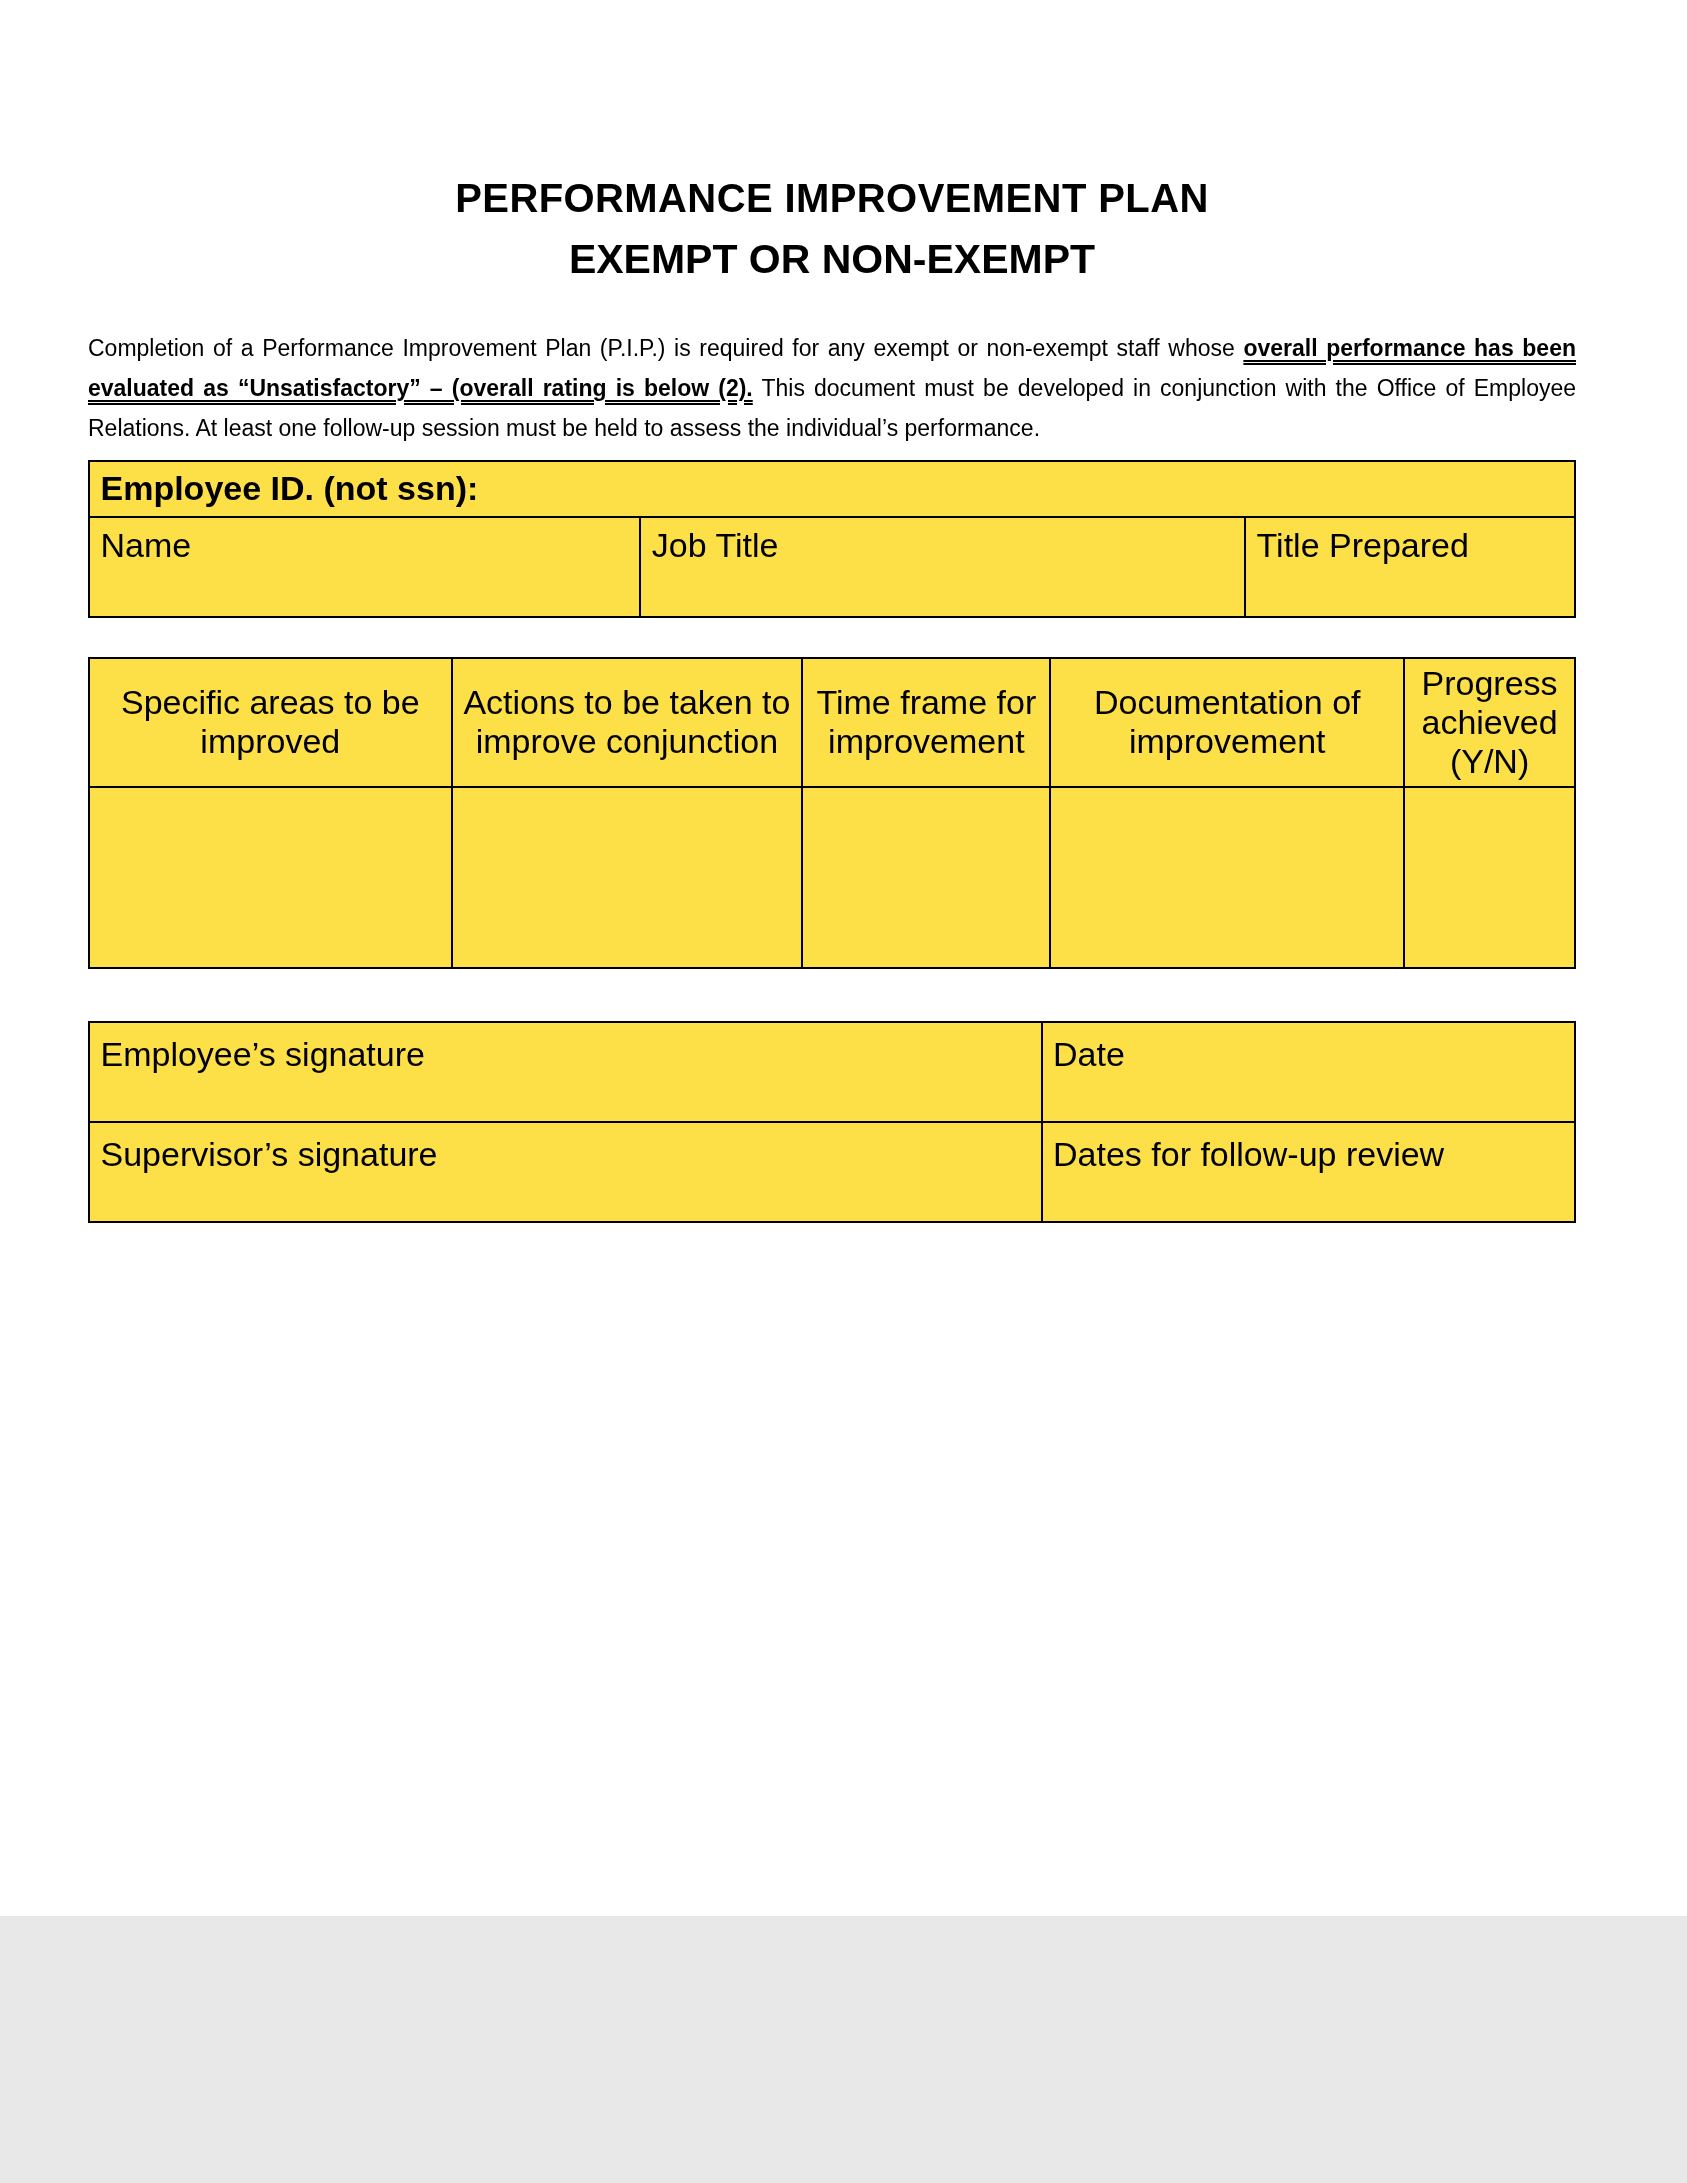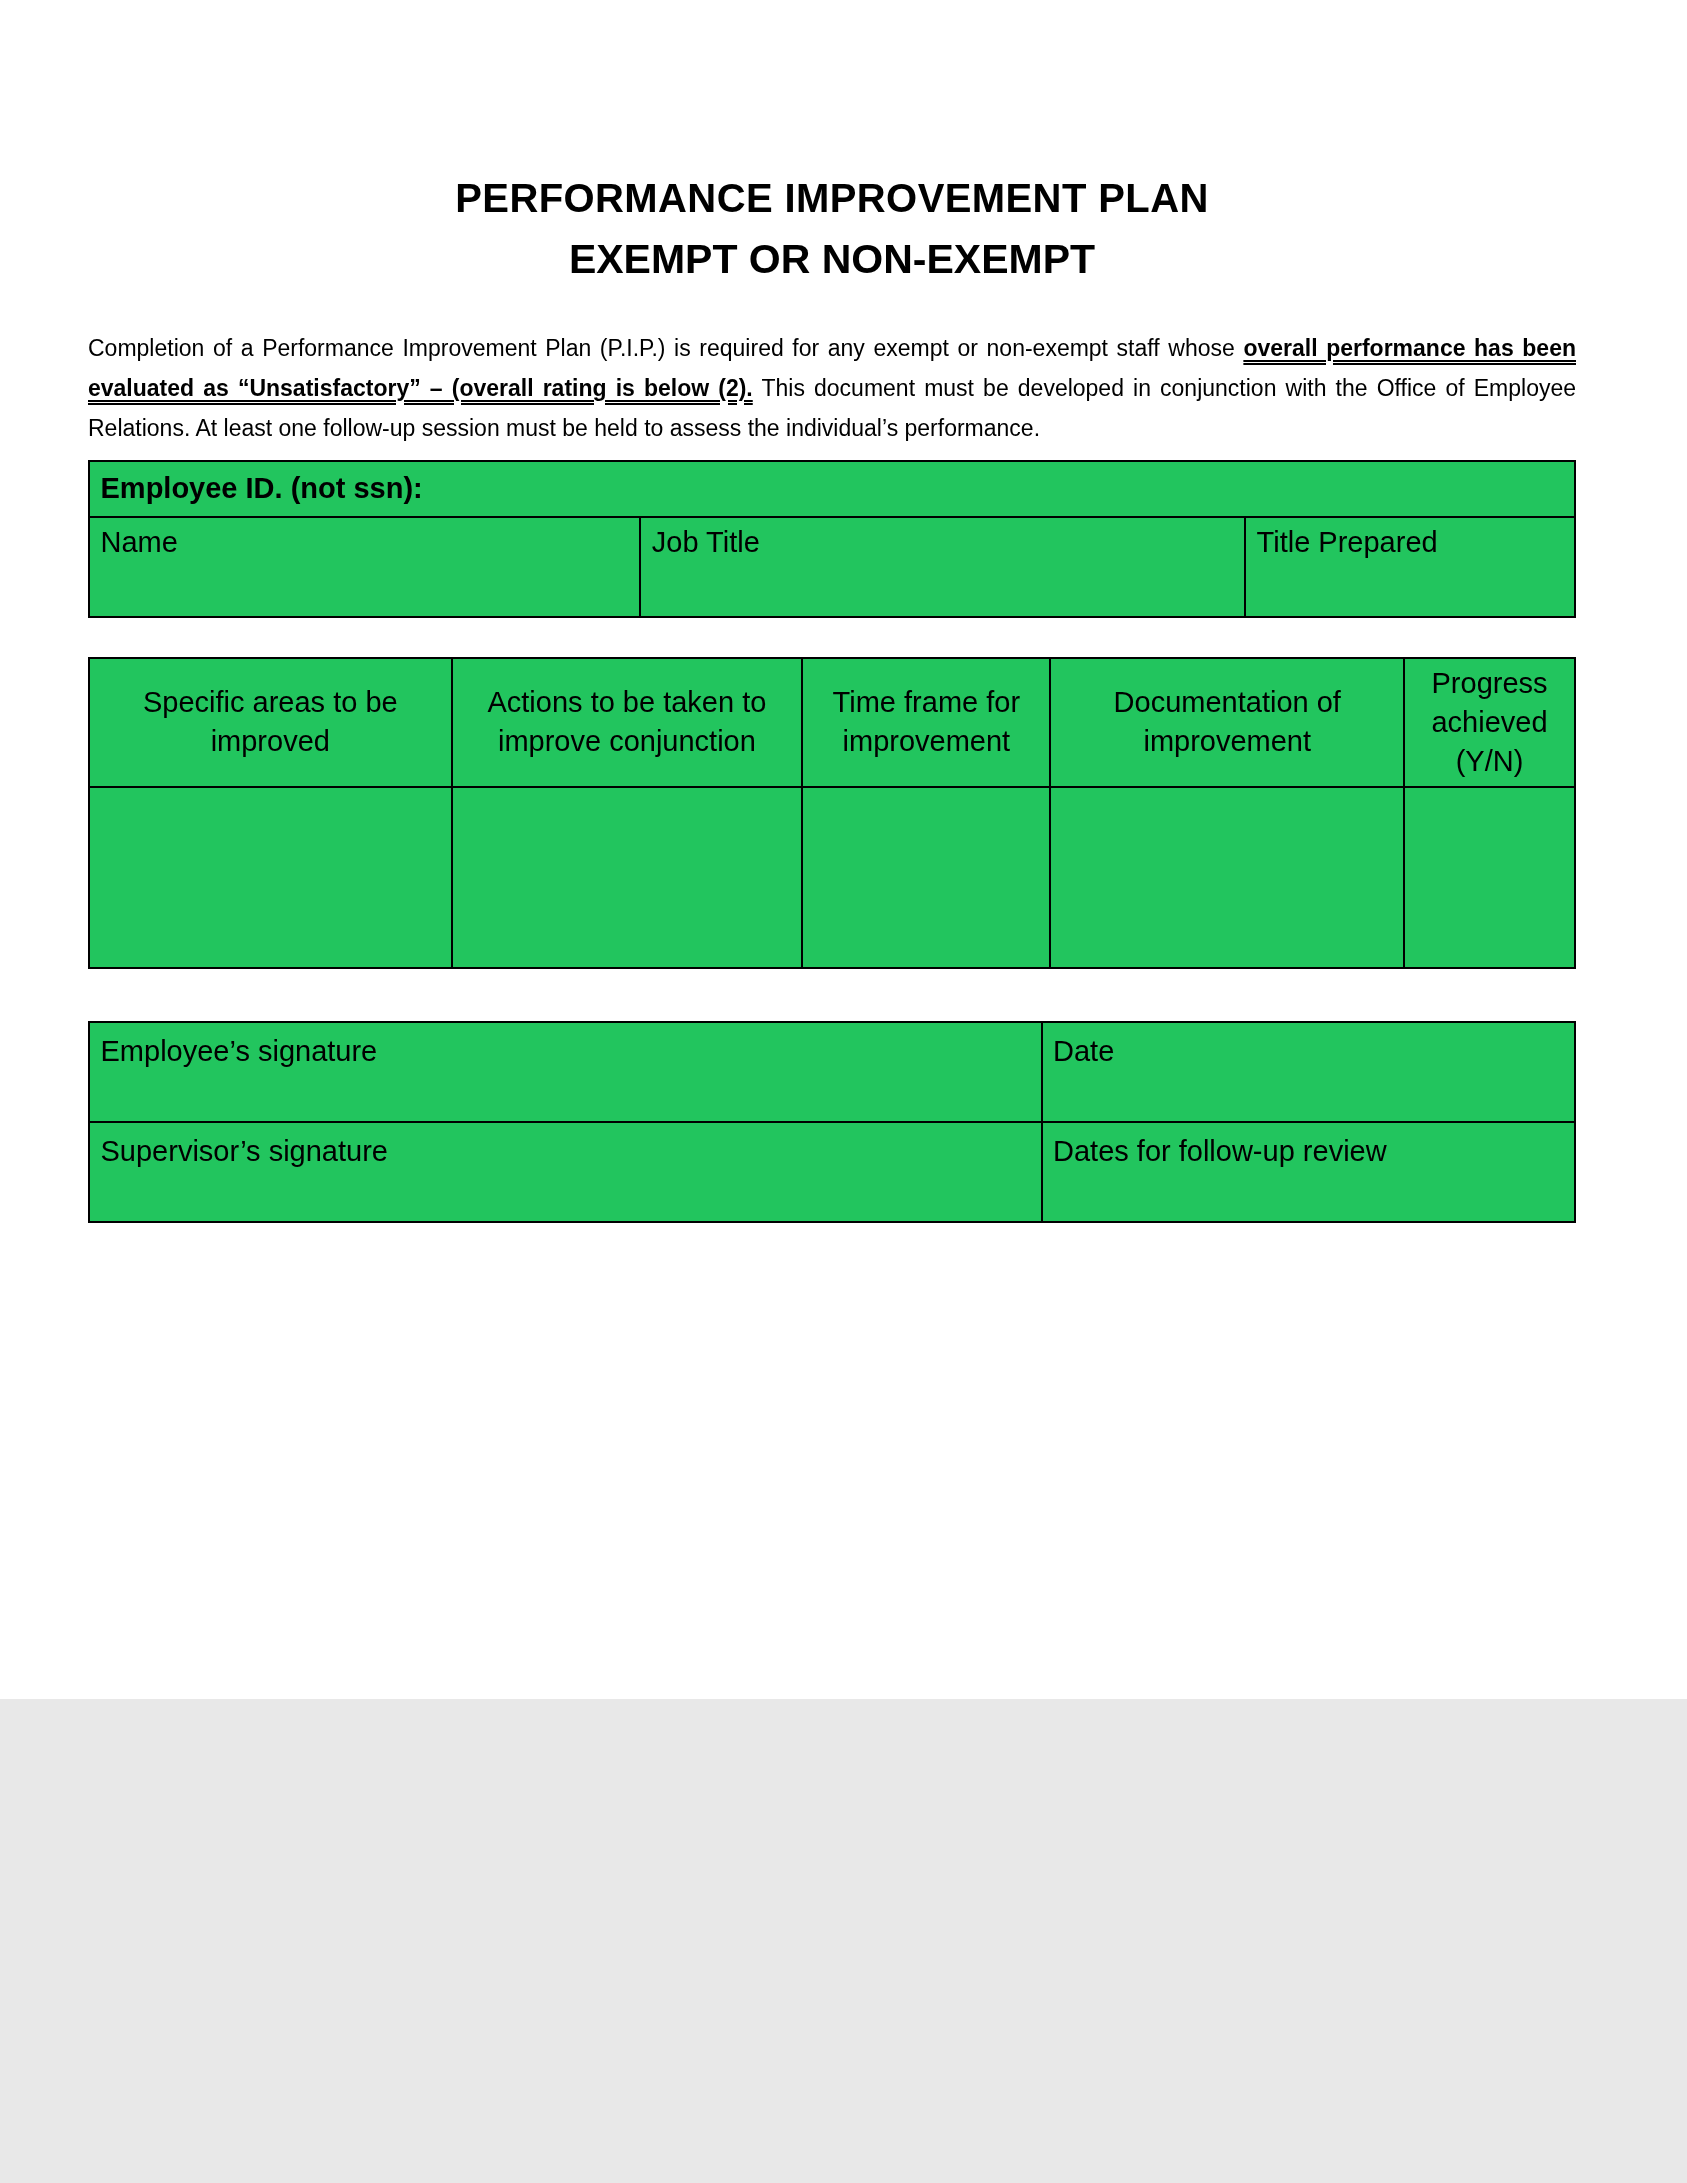--- a/index.html
+++ b/index.html
@@ -1,20 +1,20 @@
 <!DOCTYPE html>
 <html style="font-size:14px"><head>
 <meta charset="utf-8">
 <style>
   * { box-sizing: border-box; }
   html, body { margin: 0; padding: 0; background: #e8e8e8; }
   .page {
     position: relative;
     width: 1687px;
-    height: 1699px;
+    height: 1916px;
     background: #ffffff;
     color: #000000;
     font-family: "Liberation Sans", sans-serif;
     margin: 0 auto;
     overflow: hidden;
   }
   .content {
     padding-left: 88px;
     padding-right: 111px;
   }
@@ -49,26 +49,26 @@
     text-decoration-thickness: 1.7px;
     text-underline-offset: 4.4px;
   }
   table {
     width: 100%;
     border-collapse: collapse;
     table-layout: fixed;
   }
   td, th {
     border: 2.6px solid #000000;
-    font-size: 29px;
+    font-size: 34px;
     font-weight: normal;
     padding: 8.7px 10.5px;
     vertical-align: top;
     text-align: left;
-    background: #22c55e;
+    background: #fde047;
   }
   .emp-table { margin-top: 12.2px; }
   .emp-table .id-row td {
     height: 56px;
     font-weight: bold;
     vertical-align: middle;
     padding: 5.2px 10.5px;
   }
   .emp-table .field-row td { height: 100px; }
   .emp-col-1 { width: 37.1%; }

